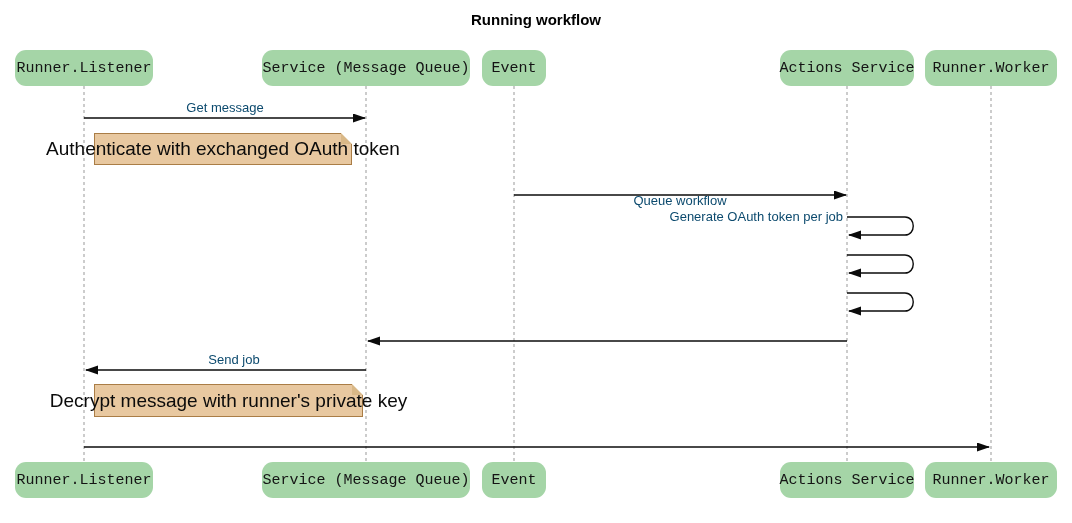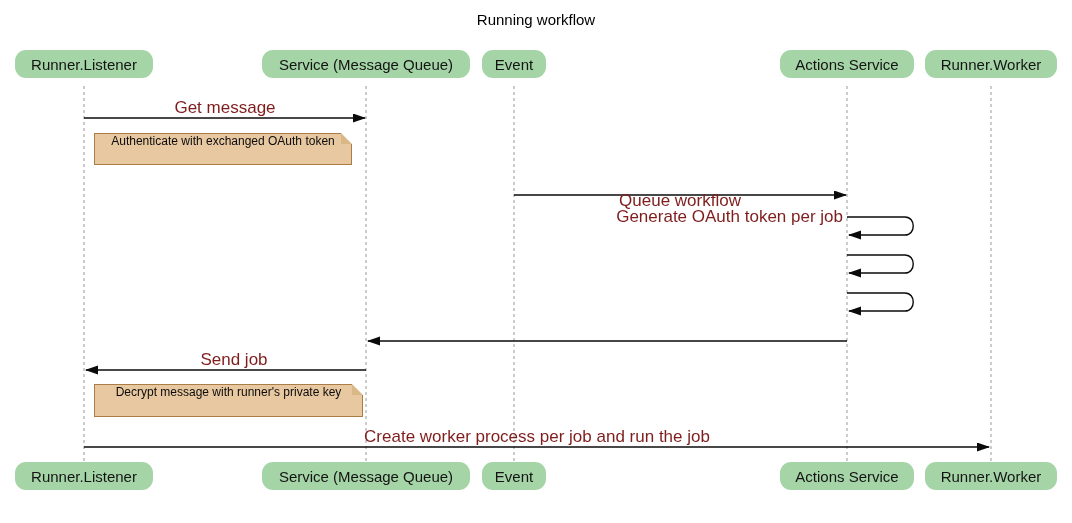--- a/index.html
+++ b/index.html
@@ -11,55 +11,56 @@
     font-family: "Liberation Sans", sans-serif;
     color: #111;
     overflow: hidden;
   }
   .title {
     position: absolute;
     top: 11px; left: 0;
     width: 100%;
     text-align: center;
     font-size: 15px;
-    font-weight: normal;
+    font-weight: bold;
     color: #000;
   }
   .actor {
     position: absolute;
-    height: 28px;
+    height: 36px;
     background: var(--actor-fill, #a5d5a7);
     border-radius: 11px;
     display: flex;
     align-items: center;
     justify-content: center;
     font-size: 15px;
     color: #141414;
     white-space: nowrap;
+    font-family: Liberation Mono, monospace;
   }
   .lines-layer { position: absolute; left: 0; top: 0; }
   .lifeline { stroke: var(--lifeline, #999999); stroke-width: 1; stroke-dasharray: 3 3; }
   .msg-line { stroke: var(--message-line, #0b0b0b); stroke-width: 1.4; fill: none; }
   .msg-label {
     position: absolute;
-    font-size: 17px;
+    font-size: 13px;
     line-height: 16px;
     white-space: nowrap;
-    color: #7f1d1d;
+    color: #0c4a6e;
   }
   .msg-label.centered { transform: translateX(-50%); }
   .msg-label.right-aligned { text-align: left; }
   .note {
     position: absolute;
     background: var(--note-fill, #e8c8a0);
     border: 1px solid var(--note-border, #aa7d46);
     display: flex;
-    align-items: flex-start;
+    align-items: center;
     justify-content: center;
-    font-size: 12px;
+    font-size: 19px;
     color: #0b0b0b;
     white-space: nowrap;
     box-sizing: border-box;
   }
   .note-fold {
     position: absolute;
     top: -1px; right: -1px;
     width: 0; height: 0;
     border-style: solid;
     border-width: 0 11px 11px 0;
@@ -127,21 +128,20 @@
       <span>Actions Service</span>
     </div>
   <div class="actor" style="left:925px; top:462px; width:132px;">
       <span>Runner.Worker</span>
     </div>
 
   <div class="msg-label centered" style="left:225px; top:100px;">Get message</div>
   <div class="msg-label centered" style="left:680px; top:193px;">Queue workflow</div>
   <div class="msg-label right-aligned" style="right:229px; top:209px;">Generate OAuth token per job</div>
   <div class="msg-label centered" style="left:234px; top:352px;">Send job</div>
-  <div class="msg-label centered" style="left:537px; top:429px;">Create worker process per job and run the job</div>
 
   <div class="note" style="left:94px; top:133px; width:258px; height:32px;">
     <span class="note-fold"></span>
     <span>Authenticate with exchanged OAuth token</span>
   </div>
   <div class="note" style="left:94px; top:384px; width:269px; height:33px;">
     <span class="note-fold"></span>
     <span>Decrypt message with runner's private key</span>
   </div>
 

